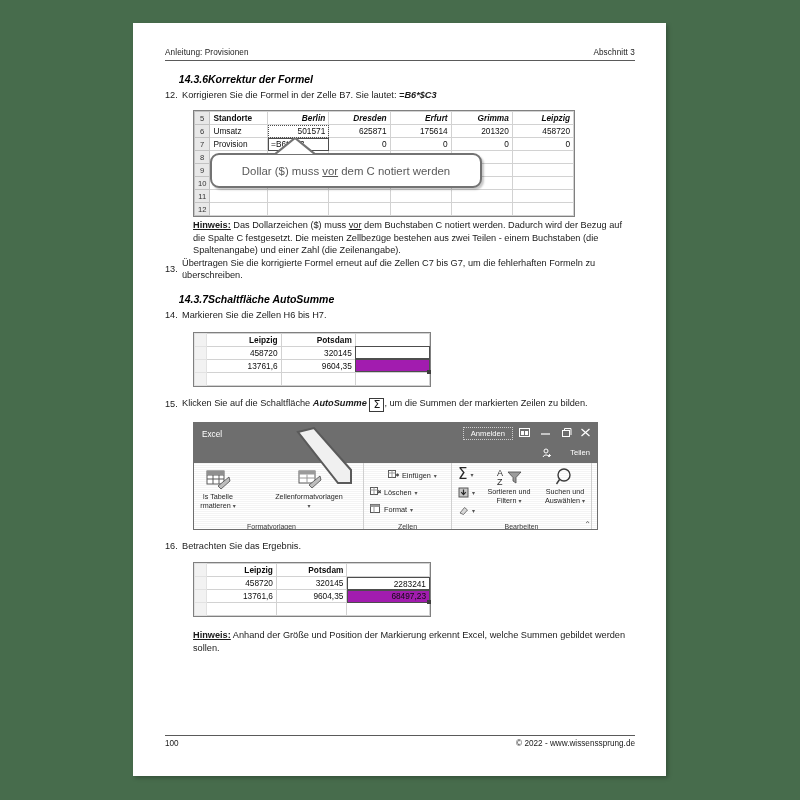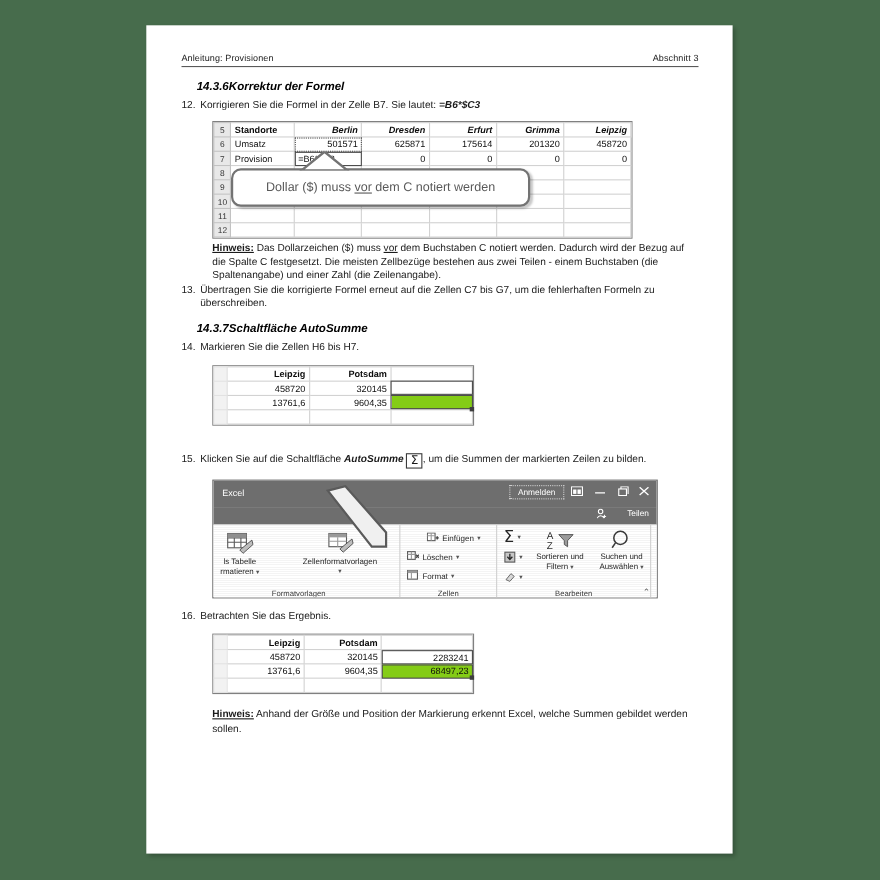--- a/index.html
+++ b/index.html
@@ -34,21 +34,21 @@
 
   
   .h3 {
     font-size: 10.5px; font-weight: bold; font-style: italic;
     color: #000; margin: 12px 0 4px 0;
     display: flex;
   }
   .h3 .num { width: 43px; }
   .step {
     font-size: 9.2px; color: #1a1a1a; line-height: 12.4px;
-    display: flex; margin: 2px 0;
+    display: flex; margin: 2px 0; align-items: center;
   }
   .step .n { width: 17px; flex: none; }
   .step .t { flex: 1; }
   .para {
     font-size: 9.2px; color: #1a1a1a; line-height: 12.4px;
     margin: 2px 0 0 28px;
   }
   b.fm { font-weight: bold; font-style: italic; }
   u.ul { }
   .hinweis { font-weight: bold; text-decoration: underline; }
@@ -115,21 +115,21 @@
   }
   .sheet2 { width: 100%; }
   .sheet2 td { height: 13px; }
   .sheet2 td.r { width: 12px; background:#f2f2f2; border-color:#e2e2e2; }
   .sheet2 td.a { width: 72px; }
   .sheet2 td.b { width: 72px; }
   .sheet2 td.c { width: 72px; padding-left: 44px; }
   .selbox {
     outline: 1.6px solid #4d4d4d; outline-offset: -1px;
   }
-  .selfill { background: #84cc16; }
+  .selfill { background: #a21caf; }
   .handle {
     position: absolute; right: -2px; bottom: -2px;
     width: 4px; height: 4px; background: #3d3d3d;
   }
 
   
   #excel {
     position: relative;
     margin: 10px 0 0 28px;
     width: 405px; height: 108px;
@@ -348,21 +348,21 @@
         <tr class="blank">
           <td class="r"></td>
           <td class="a"></td>
           <td class="b"></td>
           <td class="c"></td>
         </tr>
       </tbody>
         </table>
     </div>
 
-    <div class="step" style="margin-top:24px">
+    <div class="step" style="margin-top:10px">
       <span class="n">15.</span>
       <span class="t"><span>Klicken Sie auf die Schaltfläche </span><b class="fm">AutoSumme</b> <span class="sigma-box">Σ</span><span>, um die Summen der markierten Zeilen zu bilden.</span></span>
     </div>
 
     <div id="excel">
 
       <div id="titlebar">
         <span class="app">Excel</span>
         <span id="anmelden">Anmelden</span>
         <span class="wbtn" style="right:64px">
@@ -567,13 +567,17 @@
           <td class="c"></td>
         </tr>
       </tbody>
         </table>
     </div>
 
     <div class="para" style="margin-top:12px"><span class="hinweis">Hinweis:</span><span> Anhand der Größe und Position der Markierung erkennt Excel, welche Summen gebildet werden sollen.</span></div>
 
   </div>
 
+  <div id="footer">
+    <span>100</span>
+    <span>© 2022 - www.wissenssprung.de</span>
+  </div>
 </div>
 
 </body></html>

